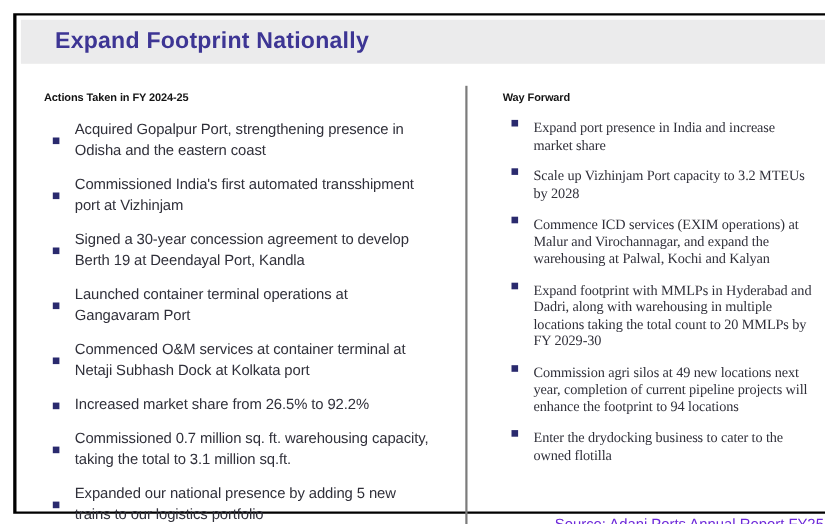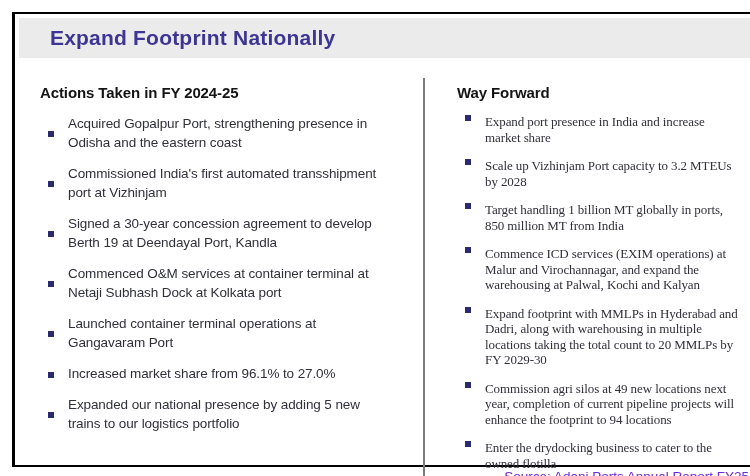--- a/index.html
+++ b/index.html
@@ -45,21 +45,21 @@
   .divider{
     width:2px;flex:0 0 2px;
     background:var(--divider-color);
     margin-top:12px;margin-bottom:6px;
   }
   .col-right{
     flex:1;
     padding-left:20px;padding-right:2px;
   }
   .section-heading{
-    font-size:15px;font-weight:bold;color:var(--heading-color);
+    font-size:10px;font-weight:bold;color:var(--heading-color);
     letter-spacing:-.1px;
     margin-bottom:9px;
   }
   ul.bullet-list{list-style:none;}
   ul.bullet-list li{
     display:flex;align-items:flex-start;
   }
   .bullet-square{
     flex:0 0 6px;width:6px;height:6px;
     background:var(--bullet-color);
@@ -96,53 +96,53 @@
         <li>
             <span class="bullet-square"></span>
             <span class="item-text">Commissioned India's first automated transshipment port at Vizhinjam</span>
           </li>
         <li>
             <span class="bullet-square"></span>
             <span class="item-text">Signed a 30-year concession agreement to develop Berth 19 at Deendayal Port, Kandla</span>
           </li>
         <li>
             <span class="bullet-square"></span>
+            <span class="item-text">Launched container terminal operations at Gangavaram Port</span>
+          </li>
+        <li>
+            <span class="bullet-square"></span>
             <span class="item-text">Commenced O&amp;M services at container terminal at Netaji Subhash Dock at Kolkata port</span>
           </li>
         <li>
             <span class="bullet-square"></span>
-            <span class="item-text">Launched container terminal operations at Gangavaram Port</span>
+            <span class="item-text">Increased market share from 26.5% to 92.2%</span>
           </li>
         <li>
             <span class="bullet-square"></span>
-            <span class="item-text">Increased market share from 96.1% to 27.0%</span>
+            <span class="item-text">Commissioned 0.7 million sq. ft. warehousing capacity, taking the total to 3.1 million sq.ft.</span>
           </li>
         <li>
             <span class="bullet-square"></span>
             <span class="item-text">Expanded our national presence by adding 5 new trains to our logistics portfolio</span>
           </li>
       </ul>
     </div>
 
     <div class="divider"></div>
 
     <div class="col col-right">
       <div class="section-heading">Way Forward</div>
       <ul class="bullet-list">
         <li>
             <span class="bullet-square"></span>
             <span class="item-text">Expand port presence in India and increase market share</span>
           </li>
         <li>
             <span class="bullet-square"></span>
             <span class="item-text">Scale up Vizhinjam Port capacity to 3.2 MTEUs by 2028</span>
-          </li>
-        <li>
-            <span class="bullet-square"></span>
-            <span class="item-text">Target handling 1 billion MT globally in ports, 850 million MT from India</span>
           </li>
         <li>
             <span class="bullet-square"></span>
             <span class="item-text">Commence ICD services (EXIM operations) at Malur and Virochannagar, and expand the warehousing at Palwal, Kochi and Kalyan</span>
           </li>
         <li>
             <span class="bullet-square"></span>
             <span class="item-text">Expand footprint with MMLPs in Hyderabad and Dadri, along with warehousing in multiple locations taking the total count to 20 MMLPs by FY 2029-30</span>
           </li>
         <li>

